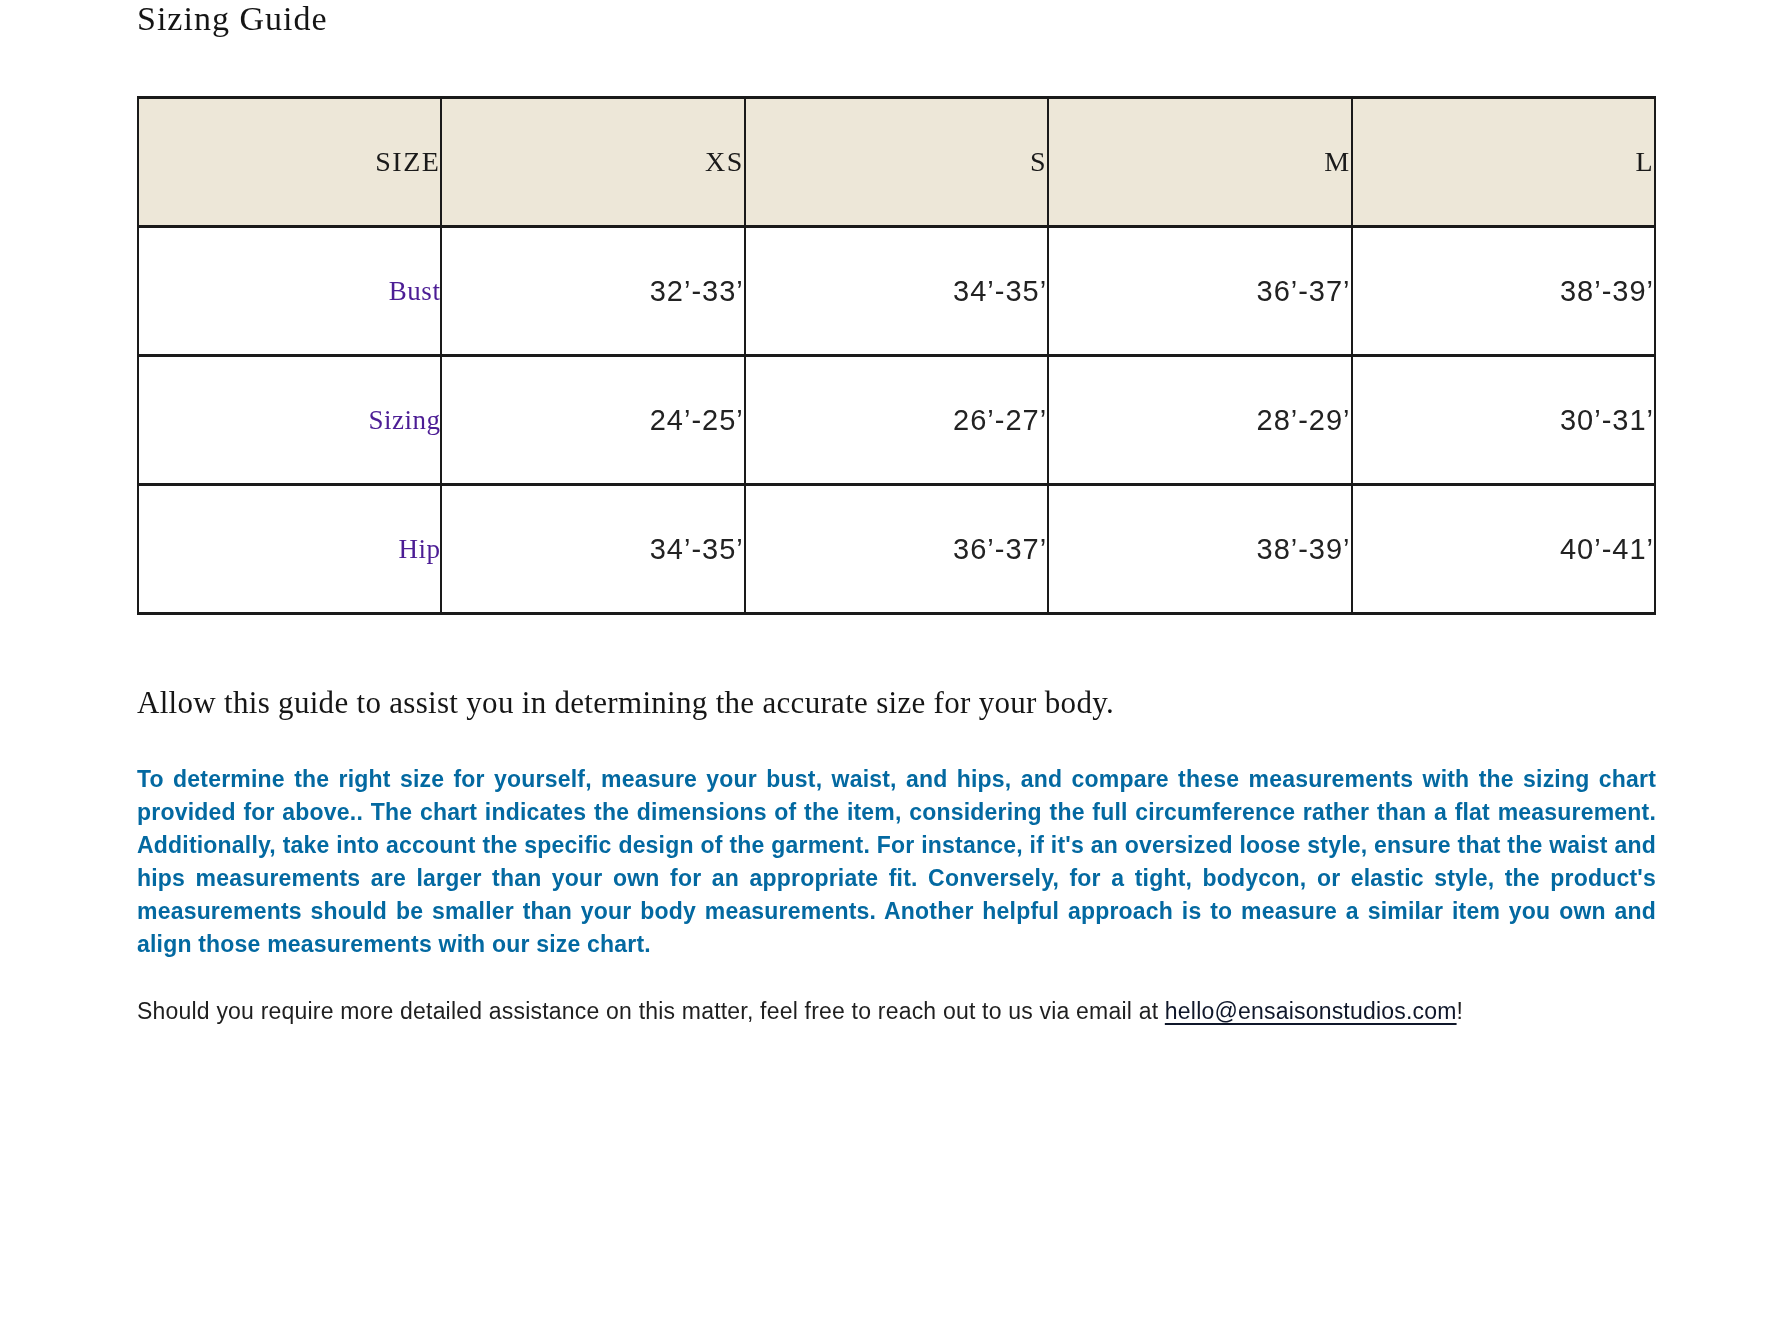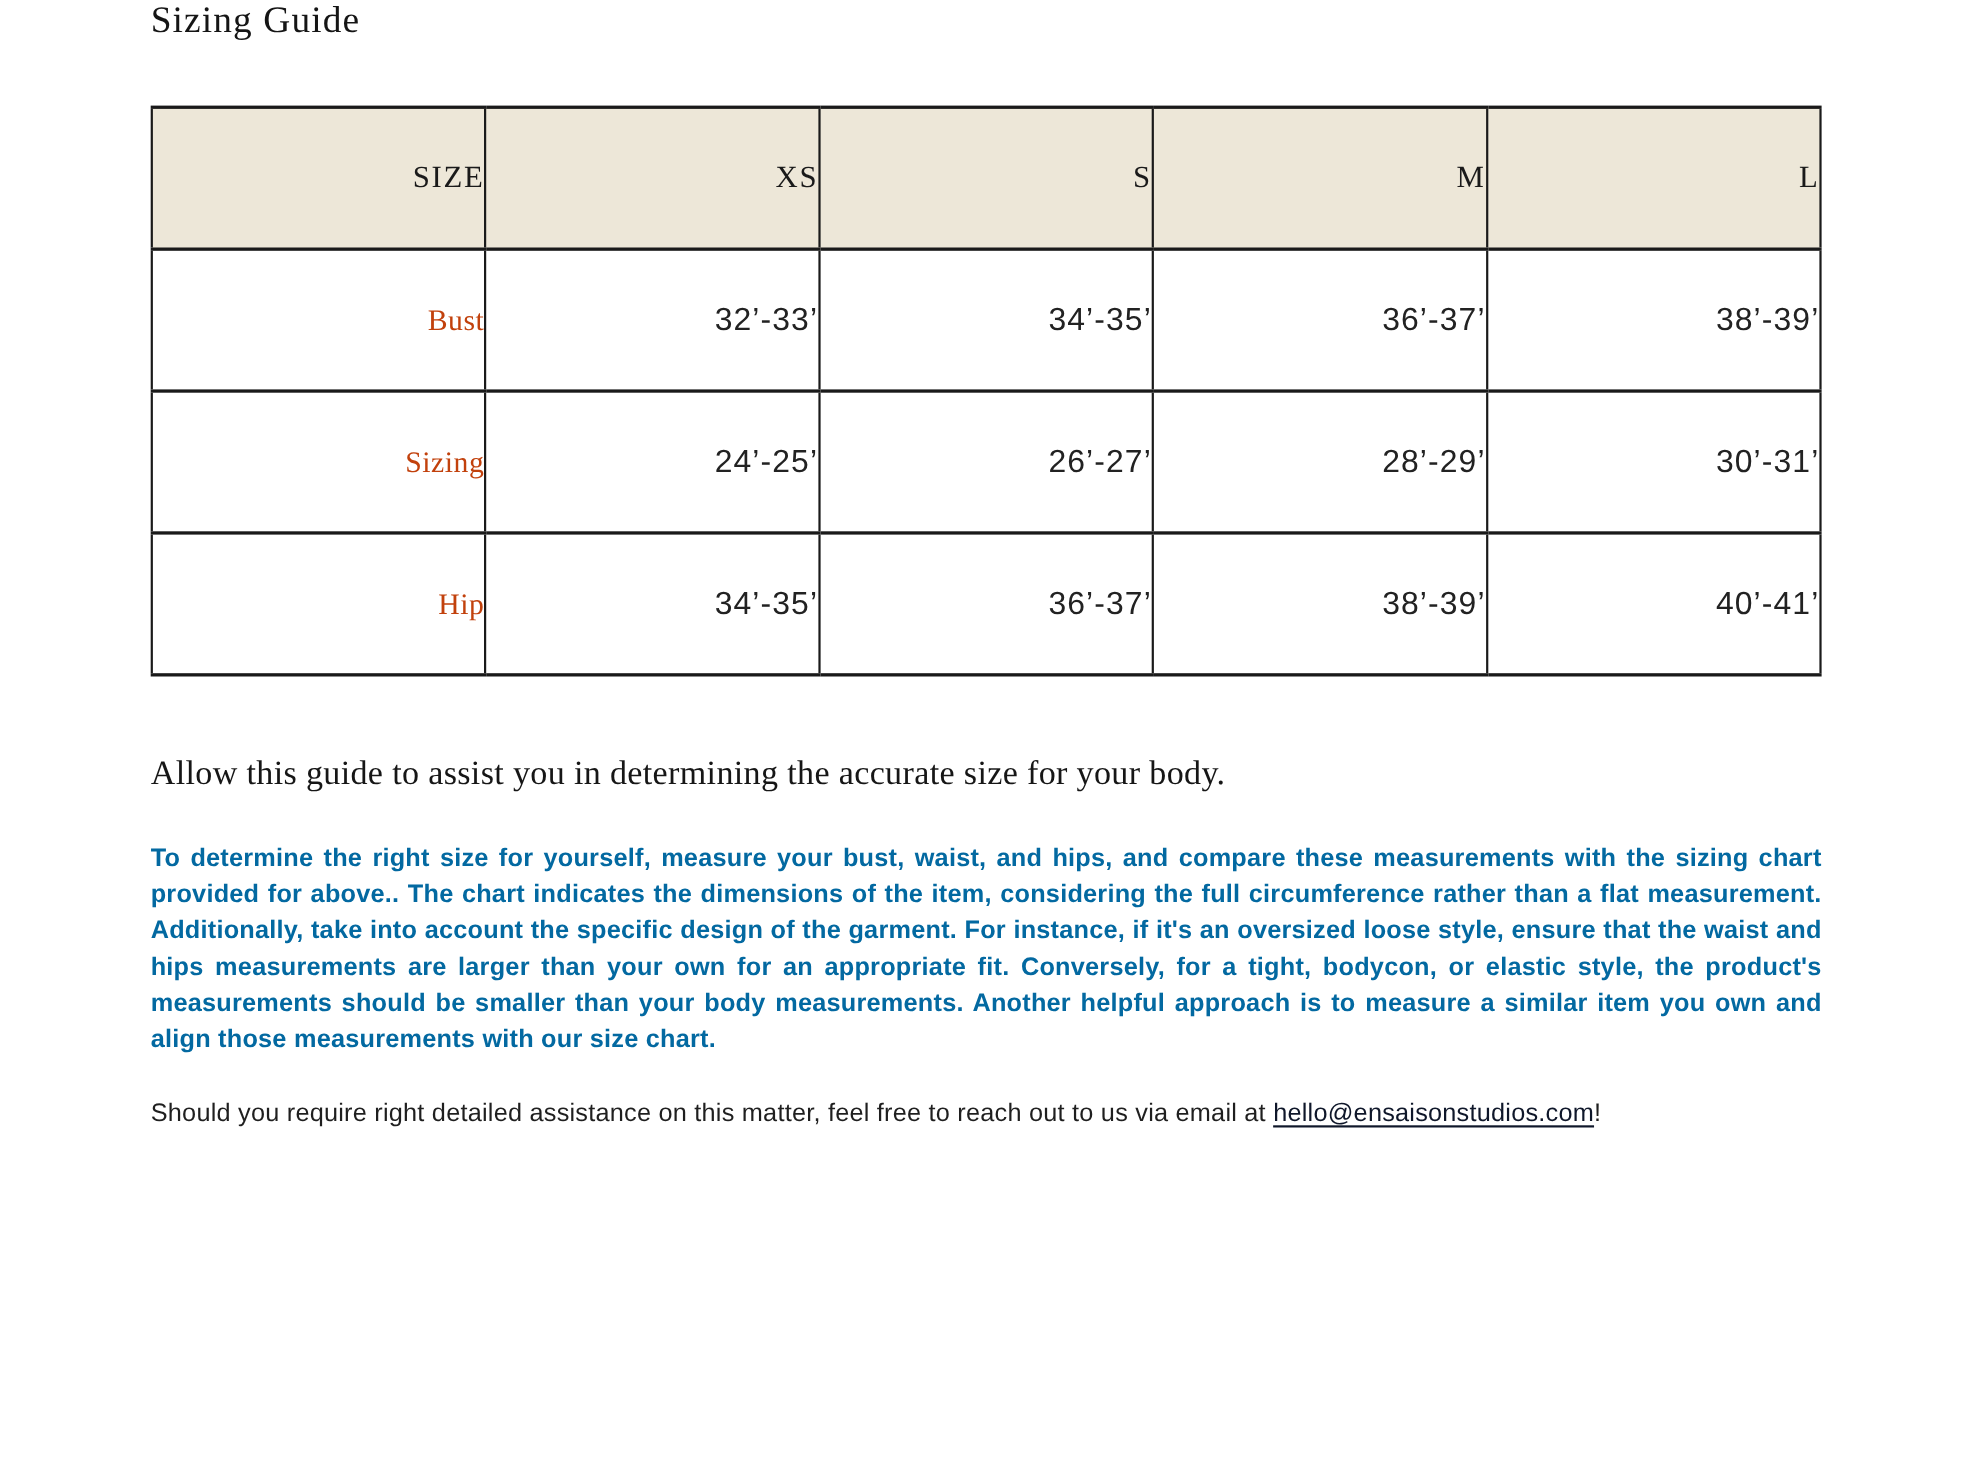--- a/index.html
+++ b/index.html
@@ -44,21 +44,21 @@
     font-family: "Liberation Serif", serif;
     font-weight: 400;
     font-size: 28px;
     letter-spacing: 1.5px;
     color: #1a1a1a;
   }
   table.size-table td.row-label {
     font-family: "Liberation Serif", serif;
     font-size: 27px;
     letter-spacing: 0.5px;
-    color: #c2410c;
+    color: #4c1d95;
   }
   table.size-table td.value-cell {
     font-family: "Liberation Sans", sans-serif;
     font-size: 29px;
     letter-spacing: 1px;
     color: #222222;
     margin-left: 27px;
   }
   .subheading {
     margin-top: 70px;
@@ -131,15 +131,15 @@
         <td class="value-cell">38’-39’</td>
         <td class="value-cell">40’-41’</td>
       </tr>
     </tbody>
   </table>
 
   <h2 class="subheading">Allow this guide to assist you in determining the accurate size for your body.</h2>
 
   <p class="body-paragraph">To determine the right size for yourself, measure your bust, waist, and hips, and compare these measurements with the sizing chart provided for above.. The chart indicates the dimensions of the item, considering the full circumference rather than a flat measurement. Additionally, take into account the specific design of the garment. For instance, if it's an oversized loose style, ensure that the waist and hips measurements are larger than your own for an appropriate fit. Conversely, for a tight, bodycon, or elastic style, the product's measurements should be smaller than your body measurements. Another helpful approach is to measure a similar item you own and align those measurements with our size chart.</p>
 
-  <p class="contact-line"><span>Should you require right detailed assistance on this matter, feel free to reach out to us via email at </span><a>hello@ensaisonstudios.com</a><span>!</span></p>
+  <p class="contact-line"><span>Should you require more detailed assistance on this matter, feel free to reach out to us via email at </span><a>hello@ensaisonstudios.com</a><span>!</span></p>
 
 </div>
 
 </body></html>

